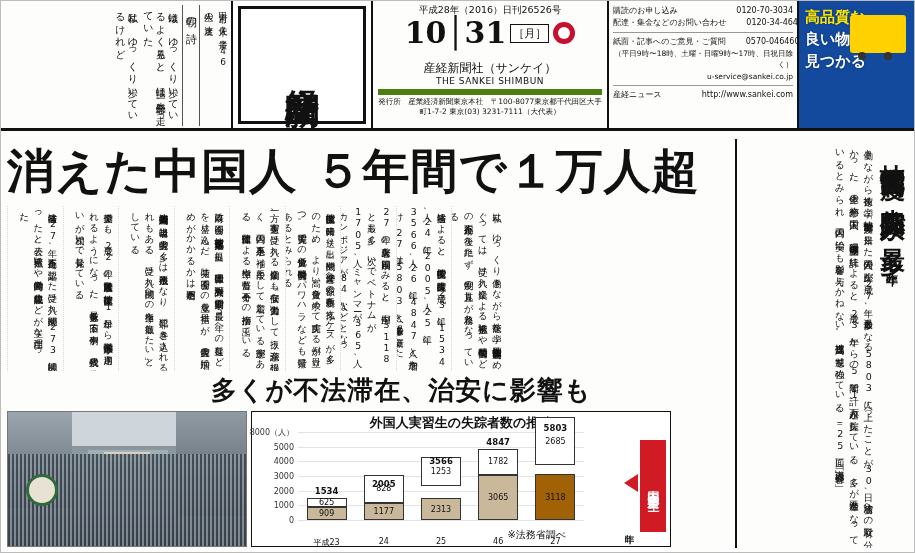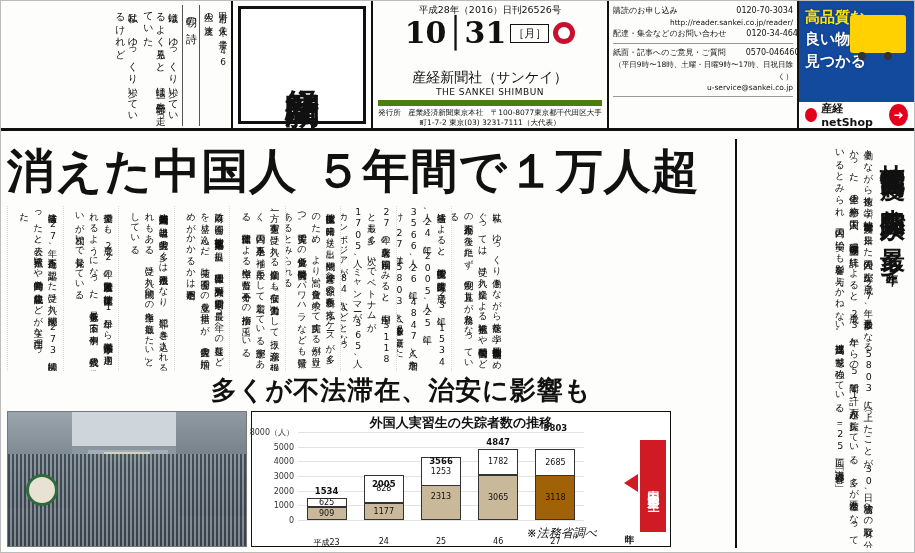--- a/index.html
+++ b/index.html
@@ -22,21 +22,21 @@
   #mh-logo .logobox{width:122px;height:112px;border:3px solid #111;display:flex;align-items:center;justify-content:center;}
   #mh-logo .logotext{writing-mode:vertical-rl;text-orientation:upright;font-family:"DejaVu Serif","Liberation Serif",serif;font-weight:bold;font-size:34px;letter-spacing:2px;line-height:1.05;color:#111;}
 
   #mh-mid{width:236px;height:127px;border-right:2px solid #111;padding:3px 5px;font-size:9px;color:#111;}
   #mh-mid .issue{font-size:9.5px;text-align:center;letter-spacing:0px;}
   #mh-mid .dateline{display:flex;align-items:center;justify-content:center;gap:4px;margin-top:1px;}
   #mh-mid .bigdate{font-family:"DejaVu Serif","Liberation Serif",serif;font-weight:bold;font-size:30px;line-height:1;}
   #mh-mid .daybox{border:1px solid #111;font-size:11px;padding:1px 2px;}
   #mh-mid .mark{width:22px;height:22px;border-radius:50%;background:#c8102e;display:inline-block;position:relative;}
   #mh-mid .mark:after{content:"";position:absolute;left:5px;top:5px;width:12px;height:12px;border-radius:50%;background:#fff;}
-  #mh-mid .sub{text-align:center;font-size:14px;margin-top:20px;line-height:1.35;}
+  #mh-mid .sub{text-align:center;font-size:12px;margin-top:12px;line-height:1.35;}
   #mh-mid .en{text-align:center;font-size:9px;letter-spacing:.5px;}
   #mh-mid .addr{border-top:6px solid #4d7c0f;margin-top:3px;padding-top:2px;font-size:7.5px;line-height:1.3;text-align:center;}
 
   #mh-contact{width:190px;height:127px;border-right:2px solid #111;padding:4px 4px;font-size:8px;color:#111;line-height:1.5;}
   #mh-contact .row{display:flex;justify-content:space-between;gap:20px;}
   #mh-contact .lbl{white-space:nowrap;}
   #mh-contact .tel{white-space:nowrap;font-family:"DejaVu Sans","Liberation Sans",sans-serif;}
   #mh-contact .url{text-align:right;font-size:7.5px;}
   #mh-contact .hr{border-top:1px solid #999;margin:3px 0;}
 
@@ -82,21 +82,21 @@
   
   #chartpanel{position:absolute;left:250px;top:410px;width:420px;height:136px;border:1px solid #111;background:#fff;box-sizing:border-box;}
   #chart-title{position:absolute;left:0;right:0;top:2px;text-align:center;font-size:13px;font-weight:bold;color:#111;}
   #chart-area{position:absolute;left:46px;top:20px;right:86px;bottom:26px;}
   .gridline{position:absolute;left:0;right:0;border-top:1px solid #e3e3e3;}
   .ytick{position:absolute;right:100%;margin-right:4px;transform:translateY(-50%);font-size:8px;color:#333;white-space:nowrap;}
   .bargroup{position:absolute;bottom:0;width:40px;}
   .bar-seg{position:absolute;left:0;width:100%;box-sizing:border-box;border:1px solid #333;display:flex;align-items:center;justify-content:center;font-size:8px;color:#111;}
   .seg-total{position:absolute;left:0;width:100%;text-align:center;font-size:8.5px;font-weight:bold;color:#111;}
   .xtick{position:absolute;top:100%;margin-top:17px;width:100%;text-align:center;font-size:8px;color:#111;}
-  #chart-note{position:absolute;right:73px;bottom:4px;font-size:12px;color:#111;font-style:italic;}
+  #chart-note{position:absolute;right:104px;bottom:4px;font-size:10px;color:#111;}
   #chart-side{position:absolute;right:4px;top:20px;width:74px;bottom:18px;}
   #chart-side .redbox{position:absolute;right:0;top:8px;width:26px;height:92px;background:#d11b24;color:#fff;writing-mode:vertical-rl;text-orientation:upright;font-weight:bold;font-size:12px;display:flex;align-items:center;justify-content:center;letter-spacing:2px;}
   #chart-side .yearlbl{position:absolute;right:30px;bottom:2px;writing-mode:vertical-rl;text-orientation:upright;font-size:10px;color:#111;}
   #chart-side .pointer{position:absolute;right:28px;top:42px;width:0;height:0;border-top:9px solid transparent;border-bottom:9px solid transparent;border-right:14px solid #d11b24;}
 </style>
 </head>
 <body>
 
 <div id="page">
 
@@ -127,47 +127,45 @@
       <div class="en">THE SANKEI SHIMBUN</div>
       <div class="addr">発行所　産業経済新聞東京本社　〒100-8077東京都千代田区大手町1-7-2
 東京(03) 3231-7111（大代表）</div>
     </div>
 
     <div id="mh-contact" class="mh-cell">
       <div class="row">
         <span class="lbl">購読のお申し込み</span>
         <span class="tel">0120-70-3034</span>
       </div>
-      <div class="url">http://reader.sankei.co.jp/reader/</div>
       <div class="row">
         <span class="lbl">配達・集金などのお問い合わせ</span>
         <span class="tel">0120-34-4646</span>
       </div>
       <div class="hr"></div>
       <div class="row">
         <span class="lbl">紙面・記事へのご意見・ご質問</span>
         <span class="tel">0570-046460</span>
       </div>
       <div class="url">（平日9時〜18時、土曜・日曜9時〜17時、日祝日除く）</div>
       <div class="url">u-service@sankei.co.jp</div>
       <div class="hr"></div>
+      <div class="row">
+        <span class="lbl">産経ニュース</span>
+        <span class="tel">http://www.sankei.com</span>
+      </div>
     </div>
 
     <div id="mh-ad" class="mh-cell">
       <div class="adtext">
         <div><span class="yl">高品質な</span></div>
         <div>良い物が</div>
         <div>見つかる</div>
       </div>
       <div class="cart"></div>
-      <div class="shopbar">
-        <span class="dot"></span>
-        <span>産経netShop</span>
-        <span class="arrow">➜</span>
-      </div>
     </div>
   </div>
 
   <div id="headline">
     <div class="h1">消えた中国人 ５年間で１万人超</div>
   </div>
 
   <div id="rightblock">
     <div id="rb-body">働きながら技術を学ぶ「技能実習制度」で来日した外国人の失踪が平成27年、過去最多となる5803人に上ったことが30日、法務省への取材で分かった。全体の約半分が中国人で、現行制度成立後の統計によると、平成23年からの5年間で計1万人超が失踪している。多くが不法滞在となっているとみられ、国内の治安にも影響を与えかねない。捜査当局は警戒を強めている。＝25面に「識者」「容疑に」</div>
     <div id="rb-head">
@@ -225,34 +223,34 @@
           <div class="seg-total" style="bottom: 24.4987px;">1534</div>
           <div class="xtick">平成23</div>
         </div>
         <div class="bargroup" style="left: 65.8px; height: 88px;">
           <div class="bar-seg" style="bottom: 0px; height: 17.2627px; background: rgb(201, 184, 154);">1177</div>
           <div class="bar-seg" style="bottom: 17.2627px; height: 28px; background: rgb(255, 255, 255);">828</div>
           <div class="seg-total" style="bottom: 31.4067px;">2005</div>
           <div class="xtick">24</div>
         </div>
         <div class="bargroup" style="left: 123px; height: 88px;">
-          <div class="bar-seg" style="bottom: 0px; height: 47px; background: rgb(201, 184, 154);">2313</div>
+          <div class="bar-seg" style="bottom: 0px; height: 22px; background: rgb(201, 184, 154);">2313</div>
           <div class="bar-seg" style="bottom: 33.924px; height: 29px; background: rgb(255, 255, 255);">1253</div>
           <div class="seg-total" style="bottom: 54.3013px;">3566</div>
           <div class="xtick">25</div>
         </div>
         <div class="bargroup" style="left: 180.2px; height: 88px;">
           <div class="bar-seg" style="bottom: 0px; height: 44.9533px; background: rgb(201, 184, 154);">3065</div>
           <div class="bar-seg" style="bottom: 44.9533px; height: 26.136px; background: rgb(255, 255, 255);">1782</div>
           <div class="seg-total" style="bottom: 73.0893px;">4847</div>
           <div class="xtick">46</div>
         </div>
         <div class="bargroup" style="left: 237.4px; height: 88px;">
           <div class="bar-seg" style="bottom: 0px; height: 45.7307px; background: #a16207;">3118</div>
-          <div class="bar-seg" style="bottom: 44px; height: 27px; background: rgb(255, 255, 255);">2685</div>
+          <div class="bar-seg" style="bottom: 55px; height: 48px; background: rgb(255, 255, 255);">2685</div>
           <div class="seg-total" style="bottom: 87.1107px;">5803</div>
           <div class="xtick">27</div>
         </div>
       </div>
     <div id="chart-note">※法務省調べ</div>
     <div id="chart-side">
       <div class="pointer"></div>
       <div class="redbox">中国人実習生</div>
       <div class="yearlbl">昨年</div>
     </div>

